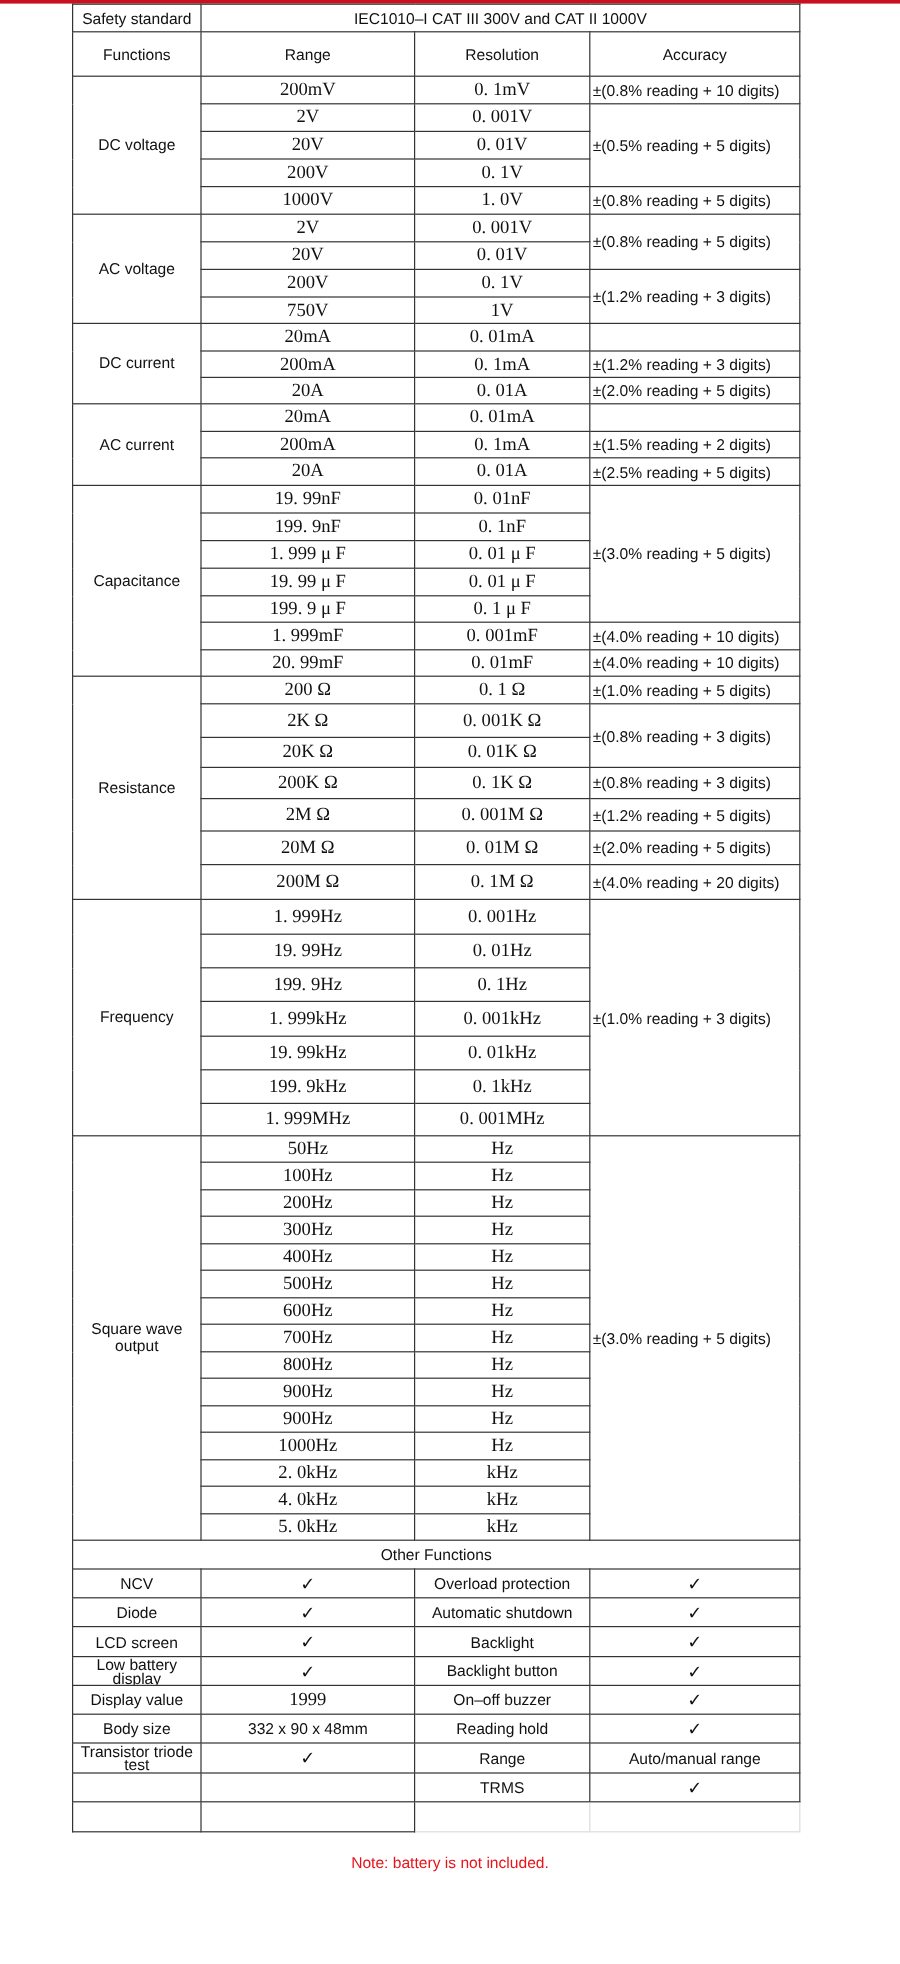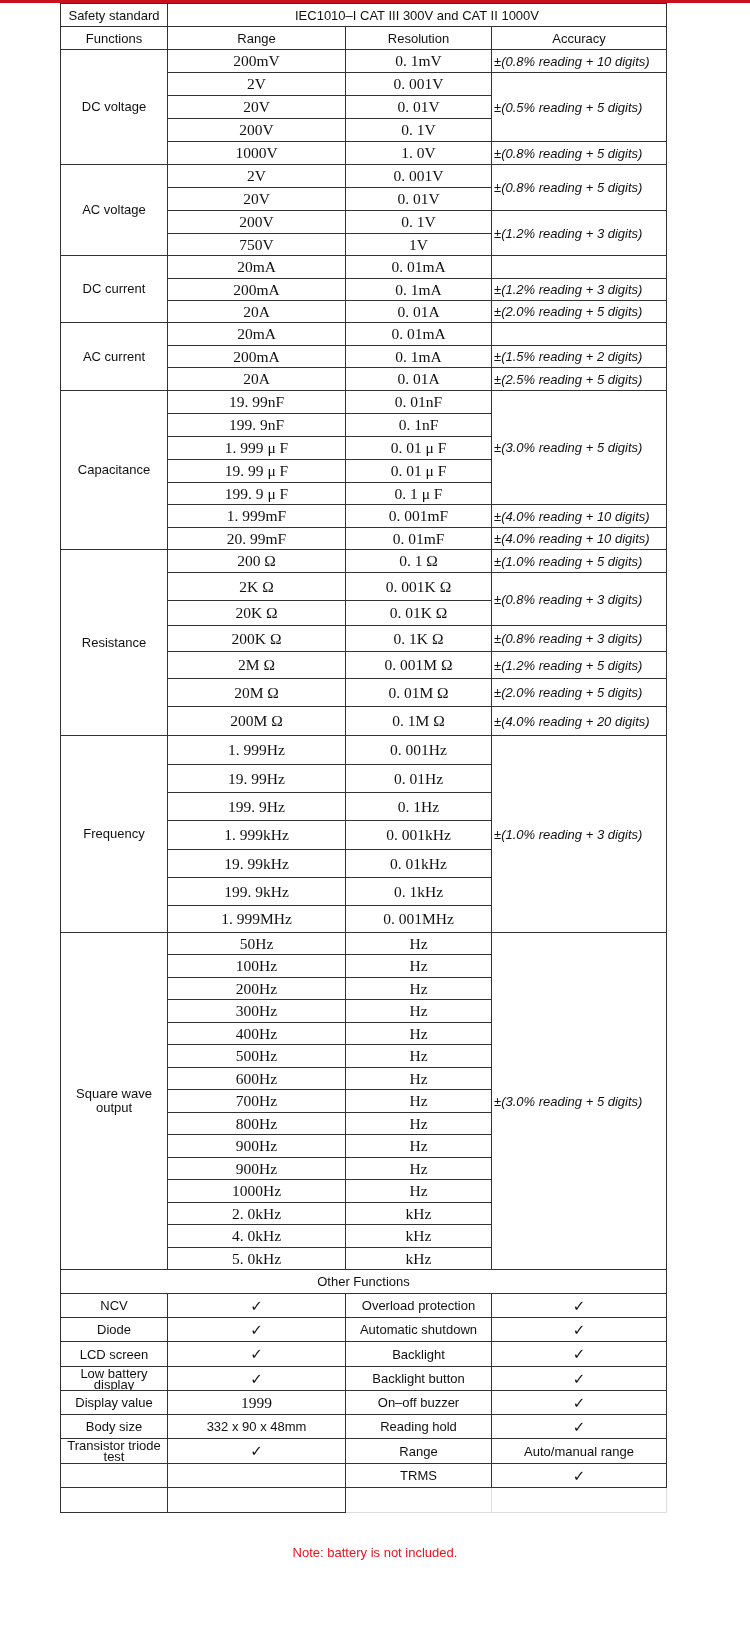--- a/index.html
+++ b/index.html
@@ -2,21 +2,21 @@
 <html><head>
 <meta charset="utf-8">
 <style>
   html, body { margin:0; padding:0; background:#ffffff; }
   body { width:750px; height:1637px; position:relative; overflow:hidden; }
   .topbar { position:absolute; left:0; top:0; width:750px; height:3px; background:#c8101e; }
   .spec { position:absolute; left:60px; top:3px; border-collapse:collapse; table-layout:fixed; width:606px; }
   .spec td { border:1px solid #333; padding:0; text-align:center; vertical-align:middle; color:#111; overflow:hidden; white-space:nowrap; }
   .sans { font-family:"Liberation Sans", sans-serif; font-size:13px; }
   .serif { font-family:"Liberation Serif", serif; font-size:15.5px; }
-  .acc { font-family:"Liberation Sans", sans-serif; font-size:13px; text-align:left !important; padding-left:2px !important;font-style:italic; }
+  .acc { font-family:"Liberation Sans", sans-serif; font-size:13px; text-align:left !important; padding-left:2px !important; }
   .func { font-family:"Liberation Sans", sans-serif; font-size:13px; white-space:normal !important; line-height:14px; }
   .tight { line-height:11px; font-size:13px; white-space:normal !important; }
   .check { font-family:"DejaVu Sans", sans-serif; font-size:15px; }
   .note { position:absolute; left:0; width:750px; top:1545px; text-align:center; font-family:"Liberation Sans", sans-serif; font-size:13px; color:#e8141c; }
 </style>
 </head>
 <body>
 
 <div class="topbar"></div>
 
@@ -25,21 +25,21 @@
     <col style="width:107px">
       <col style="width:178px">
       <col style="width:146px">
       <col style="width:175px">
   </colgroup>
   <tbody id="spec-body">
     <tr style="height:23px">
       <td class="sans">Safety standard</td>
       <td class="sans" colspan="3">IEC1010–I CAT III 300V and CAT II 1000V</td>
     </tr>
-    <tr style="height:23px">
+    <tr style="height:37px">
       <td class="sans">Functions</td>
       <td class="sans">Range</td>
       <td class="sans">Resolution</td>
       <td class="sans">Accuracy</td>
     </tr>
   <tr style="height: 23px;">
         <td rowspan="5" class="func">DC voltage</td>
         <td class="serif">200mV</td>
         <td class="serif">0. 1mV</td>
         <td class="acc" rowspan="1">±(0.8% reading + 10 digits)</td>

